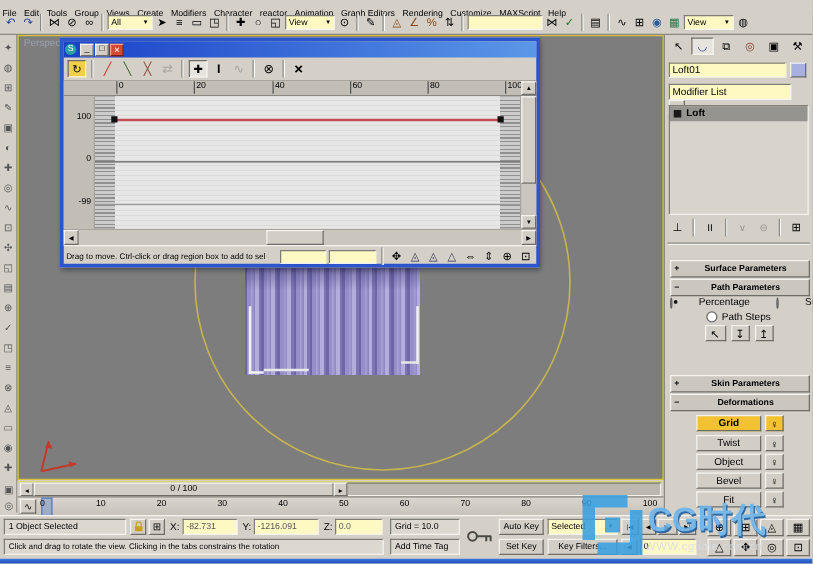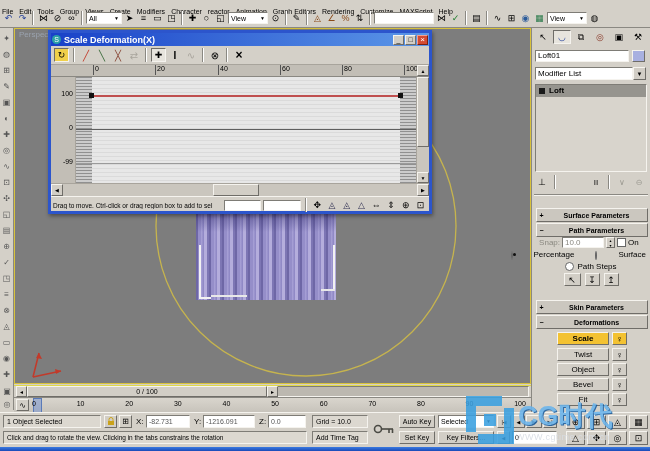--- a/index.html
+++ b/index.html
@@ -2,21 +2,21 @@
 <html><head>
 <meta charset="utf-8">
 <style>
   html,body{margin:0;padding:0;}
   .screen{position:relative;width:650px;height:451px;background:#d4d0c8;font-family:"Liberation Sans",sans-serif;overflow:hidden;color:#000;}
   .abs{position:absolute;}
   .btn{background:#d2cec6;border:1px solid;border-color:#f5f3ee #6f6d68 #6f6d68 #f5f3ee;display:flex;align-items:center;justify-content:center;box-sizing:border-box;}
   .btn.pressed{border-color:#6f6d68 #f5f3ee #f5f3ee #6f6d68;background:#e7e4dd;}
   .flat{display:flex;align-items:center;justify-content:center;box-sizing:border-box;}
   .sunk{border:1px solid;border-color:#7e7c76 #f5f3ee #f5f3ee #7e7c76;background:#dcd8d0;box-sizing:border-box;}
-  .fld{border:1px solid;border-color:#7e7c76 #f5f3ee #f5f3ee #7e7c76;background:#ffffff;box-sizing:border-box;display:flex;align-items:center;padding:0 2px;overflow:hidden;white-space:nowrap;}
+  .fld{border:1px solid;border-color:#7e7c76 #f5f3ee #f5f3ee #7e7c76;background:#fef9c3;box-sizing:border-box;display:flex;align-items:center;padding:0 2px;overflow:hidden;white-space:nowrap;}
   .t7{font-size:7px;line-height:1;} .t8{font-size:8px;line-height:1;}
   .ic{font-size:9px;line-height:1;}
   .sep{width:1px;background:#8a8882;border-right:1px solid #fff;height:14px;margin:0 2px;}
   .menu-item{display:inline-block;margin-right:6px;font-size:7px;}
   .radio{display:inline-block;width:7px;height:7px;border:1px solid #666;border-radius:50%;background:#fff;position:relative;}
   .radio.on::after{content:"";position:absolute;left:1.5px;top:1.5px;width:3px;height:3px;border-radius:50%;background:#111;}
   .chk{display:inline-block;width:7px;height:7px;border:1px solid #666;background:#fff;}
   .rollout{background:#cbc7bf;border:1px solid;border-color:#f5f3ee #6f6d68 #6f6d68 #f5f3ee;display:flex;align-items:center;font-size:7px;font-weight:bold;}
   .rollout .pm{width:9px;text-align:center;font-weight:bold;}
   .rollout .ttl{flex:1;text-align:center;}
@@ -131,21 +131,20 @@
       <polygon points="34,22 28,20 29,25" fill="#c23a2a"></polygon>
       <line x1="6" y1="28" x2="12" y2="4" stroke="#c23a2a" stroke-width="1.5"></line>
       <polygon points="12,4 9,9 15,10" fill="#c23a2a"></polygon>
     </svg>
   </div>
 
   <div class="abs" style="left:48px;top:30px;width:384px;height:184px;border:3px solid #2c55cc;background:#d4d0c8;box-sizing:border-box;z-index:5;box-shadow:1px 2px 4px rgba(0,0,0,0.4);">
 
     <div style="height:13px;background:linear-gradient(90deg,#1941c8,#5b97e8);display:flex;align-items:center;padding:0 1px;">
       <span style="width:9px;height:9px;border-radius:50%;background:#2aa0a8;color:#fff;font-size:7px;display:flex;align-items:center;justify-content:center;margin-right:3px;">S</span>
-      <span style="color:#fff;font-weight:bold;font-size:9px;flex:1;">Scale Deformation(X)</span>
       <span class="btn" style="width:11px;height:10px;font-size:7px;margin-right:1px;">_</span>
       <span class="btn" style="width:11px;height:10px;font-size:7px;margin-right:1px;">□</span>
       <span class="btn" style="width:11px;height:10px;font-size:8px;background:#d44a32;color:#fff;border-color:#f0a090 #7a2012 #7a2012 #f0a090;">×</span>
     </div>
 
     <div style="height:18px;display:flex;align-items:center;gap:2px;padding:0 3px;border-bottom:1px solid #a8a49c;">
       <span class="btn pressed" style="width:15px;height:14px;background:#f0d04a;font-size:9px;">↻</span>
       <span class="sep"></span>
       <span class="flat" style="width:14px;height:14px;color:#c23a2a;font-size:10px;">╱</span>
       <span class="flat" style="width:14px;height:14px;color:#3a6a3a;font-size:10px;">╲</span>
@@ -225,67 +224,57 @@
       <span class="flat" style="width:18px;height:14px;font-size:9px;color:#8a3a2a;">◎</span>
       <span class="flat" style="width:18px;height:14px;font-size:9px;">▣</span>
       <span class="flat" style="width:18px;height:14px;font-size:9px;">⚒</span>
     </div>
 
     <div style="position:absolute;left:3px;top:22px;display:flex;gap:3px;align-items:center;">
       <span class="fld t8" style="width:94px;height:12px;">Loft01</span>
       <span class="btn" style="width:13px;height:12px;background:#a8b0e0;"></span>
     </div>
 
-    <div style="position:absolute;left:3px;top:39px;display:flex;">
+    <div style="position:absolute;left:3px;top:39px;display:flex;flex-direction:column;">
       <span class="fld t8" style="width:98px;height:13px;">
           <span>Modifier List</span>
         </span>
       <span class="btn" style="width:13px;height:13px;font-size:6px;">▼</span>
     </div>
 
     <div class="sunk" style="position:absolute;left:3px;top:56px;width:112px;height:88px;background:#d8d4cc;">
       <div style="height:12px;background:#96948e;display:flex;align-items:center;padding:0 3px;gap:4px;">
         <span style="width:6px;height:6px;background:#1a1a1a;display:inline-block;"></span>
         <span class="t8" style="font-weight:bold;">Loft</span>
       </div>
     </div>
 
     <div style="position:absolute;left:3px;top:147px;display:flex;gap:3px;align-items:center;">
       <span class="flat" style="width:14px;height:12px;font-size:9px;">⊥</span>
       <span class="sep"></span>
-      <span class="flat" style="width:14px;height:12px;font-size:8px;margin-left:28px;">ΙΙ</span>
+      <span class="flat" style="width:14px;height:12px;font-size:8px;">ΙΙ</span>
       <span class="sep"></span>
       <span class="flat" style="width:14px;height:12px;font-size:8px;color:#9a9890;">∨</span>
       <span class="flat" style="width:14px;height:12px;font-size:8px;color:#9a9890;">⊖</span>
       <span class="sep"></span>
       <span class="flat" style="width:14px;height:12px;font-size:9px;">⊞</span>
     </div>
     <div class="abs" style="left:2px;top:166px;width:114px;height:1px;background:#8a8882;border-bottom:1px solid #f5f3ee;"></div>
 
     <div class="rollout abs" style="left:4px;top:180px;width:110px;height:12px;">
       <span class="pm">+</span>
         <span class="ttl">Surface Parameters</span>
     </div>
     <div class="rollout abs" style="left:4px;top:195px;width:110px;height:12px;">
       <span class="pm">−</span>
         <span class="ttl">Path Parameters</span>
     </div>
 
     <div class="abs" style="left:4px;top:208px;width:110px;height:60px;">
-      <div style="display:flex;align-items:center;gap:2px;height:13px;">
-        <span class="t8" style="width:24px;text-align:right;color:#8a8880;">Snap:</span>
-        <span class="fld t8" style="width:42px;height:11px;color:#8a8880;">10.0</span>
-        <span class="btn" style="width:9px;height:11px;flex-direction:column;font-size:4px;">
-            <span>▴</span>
-            <span>▾</span>
-          </span>
-        <span class="chk"></span>
-        <span class="t8">On</span>
-      </div>
-      <div style="display:flex;align-items:center;gap:21px;height:12px;justify-content:flex-end;">
+      <div style="display:flex;align-items:center;gap:21px;height:12px;justify-content:flex-start;">
         <span class="radio on"></span>
         <span class="t8">Percentage</span>
         <span class="radio"></span>
         <span class="t8">Surface</span>
       </div>
       <div style="display:flex;align-items:center;gap:3px;height:11px;justify-content:center;">
         <span class="radio"></span>
         <span class="t8">Path Steps</span>
       </div>
       <div style="display:flex;align-items:center;gap:4px;height:15px;justify-content:center;">
@@ -297,21 +286,21 @@
     <div class="rollout abs" style="left:4px;top:272px;width:110px;height:12px;">
       <span class="pm">+</span>
         <span class="ttl">Skin Parameters</span>
     </div>
     <div class="rollout abs" style="left:4px;top:287px;width:110px;height:12px;">
       <span class="pm">−</span>
         <span class="ttl">Deformations</span>
     </div>
 
     <div class="deform-row" style="top:304px;">
-      <span class="btn deform-btn" style="background:#f3c232;font-weight:bold;">Scale</span>
+      <span class="btn deform-btn" style="background:#f3c232;font-weight:bold;">Grid</span>
       <span class="btn bulb-btn" style="background:#f3c232;">♀</span>
     </div>
     <div class="deform-row" style="top:320px;">
       <span class="btn deform-btn">Twist</span>
       <span class="btn bulb-btn">♀</span>
     </div>
     <div class="deform-row" style="top:335px;">
       <span class="btn deform-btn">Object</span>
       <span class="btn bulb-btn">♀</span>
     </div>

